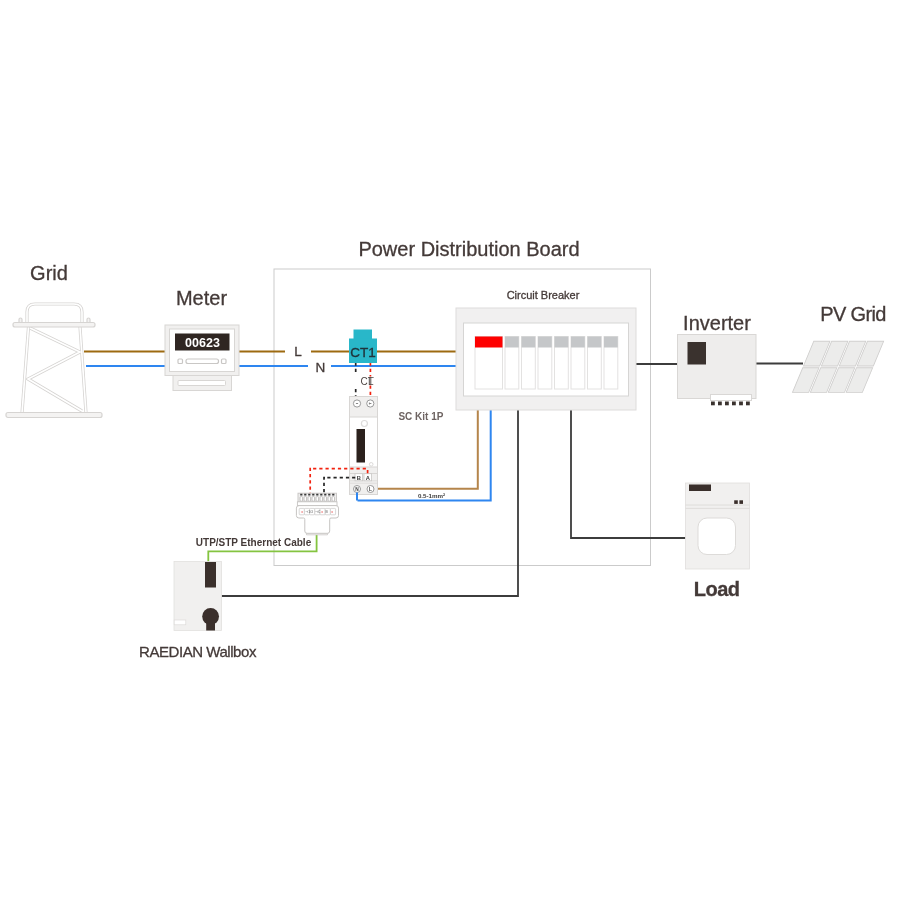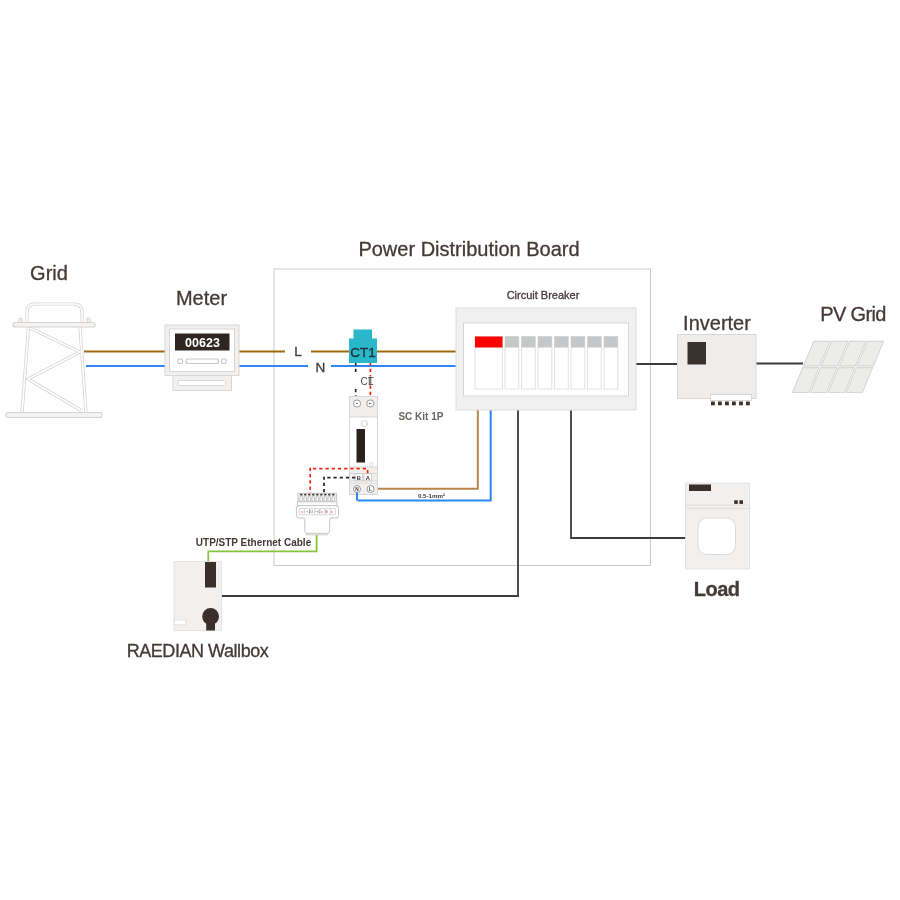--- a/index.html
+++ b/index.html
@@ -226,21 +226,21 @@
   </g>
 </svg>
 
 <div class="lbl" style="left:49px;top:272.5px;">Grid</div>
 <div class="lbl" style="left:201.5px;top:297.5px;">Meter</div>
 <div class="lbl" style="left:469px;top:248.5px;">Power Distribution Board</div>
 <div class="lbl" style="left:543px;top:295px;font-size:11px;">Circuit Breaker</div>
 <div class="lbl" style="left:717px;top:323px;">Inverter</div>
 <div class="lbl" style="left:853px;top:313.5px;letter-spacing:-0.65px;">PV Grid</div>
 <div class="lbl" style="left:716.7px;top:588.5px;letter-spacing:-0.5px;font-weight:bold;">Load</div>
-<div class="lbl" style="left:197.5px;top:650.5px;font-size:18px;letter-spacing:-0.45px;">RAEDIAN Wallbox</div>
+<div class="lbl" style="left:197.5px;top:650.5px;font-size:15px;letter-spacing:-0.45px;">RAEDIAN Wallbox</div>
 <div class="lbl" style="left:253.5px;top:542.3px;font-size:10px;font-weight:bold;-webkit-text-stroke:0;">UTP/STP Ethernet Cable</div>
 <div class="lbl" style="left:397.9px;top:416px;font-size:10px;font-weight:bold;color:#6e6462;letter-spacing:0;margin-left:23px;-webkit-text-stroke:0;">SC Kit 1P</div>
 <div class="lbl" style="left:431.5px;top:495.3px;font-size:6.2px;font-weight:bold;color:#3a3a3a;-webkit-text-stroke:0;">0.5-1mm²</div>
 <div class="lbl" style="left:298px;top:350.8px;font-size:13.5px;">L</div>
 <div class="lbl" style="left:320.4px;top:367.2px;font-size:13.5px;">N</div>
 <div class="lbl" style="left:356.2px;top:381.3px;font-size:10px;color:#4c4442;margin-left:11px;-webkit-text-stroke:0;">CT</div>
 <div class="lbl" style="left:370.7px;top:381.3px;font-size:10px;color:#4c4442;-webkit-text-stroke:0;">L</div>
 </div>
 
 </body></html>

